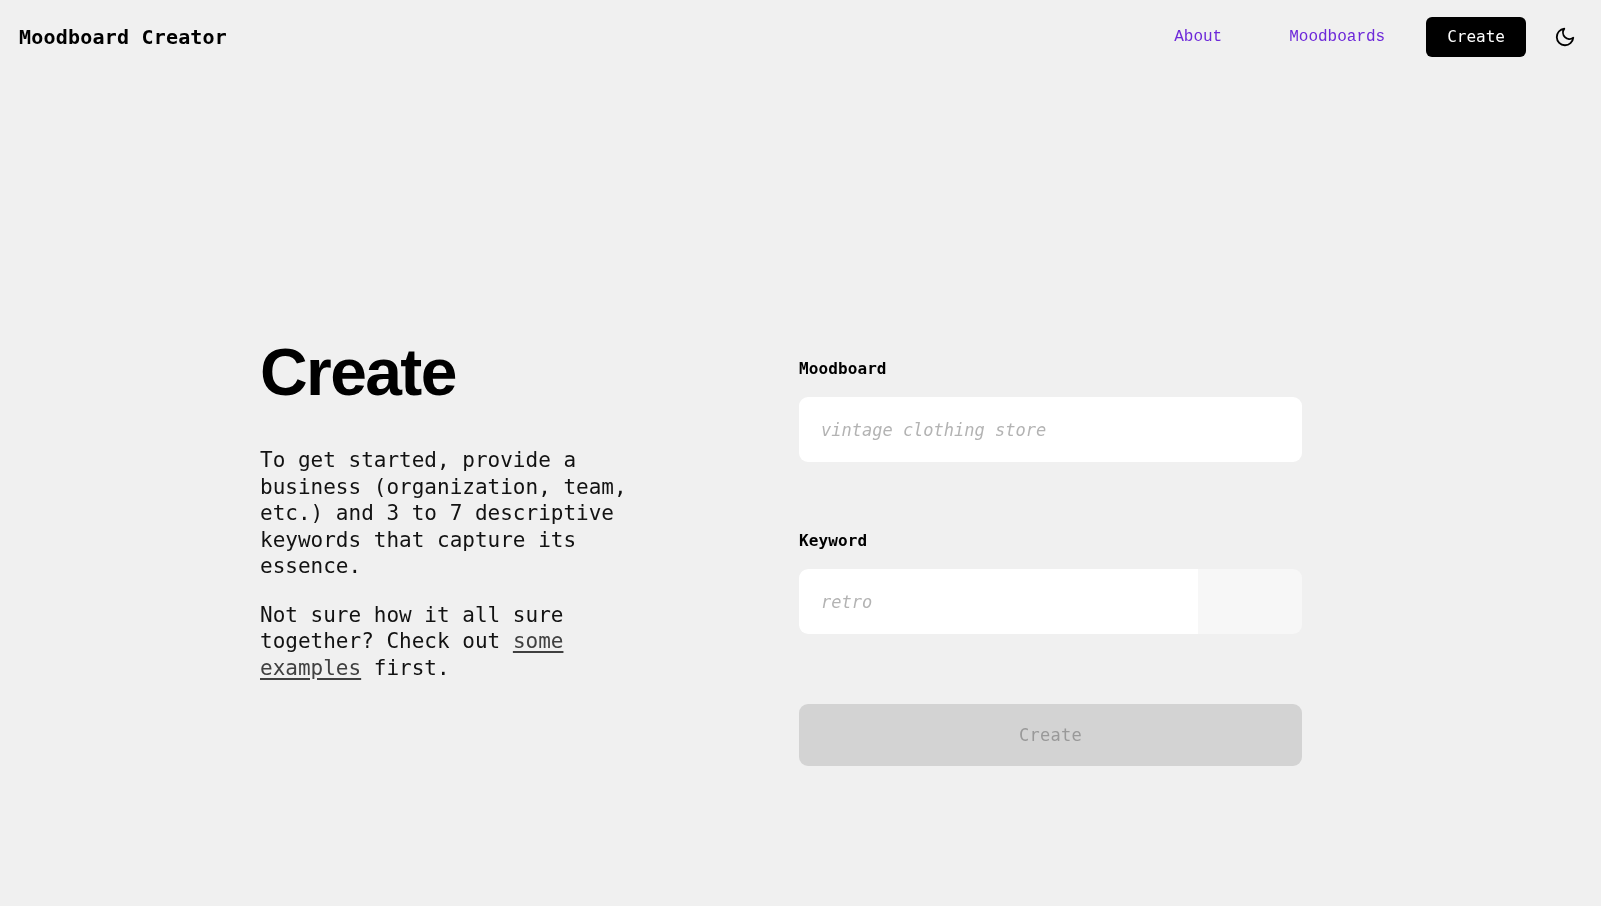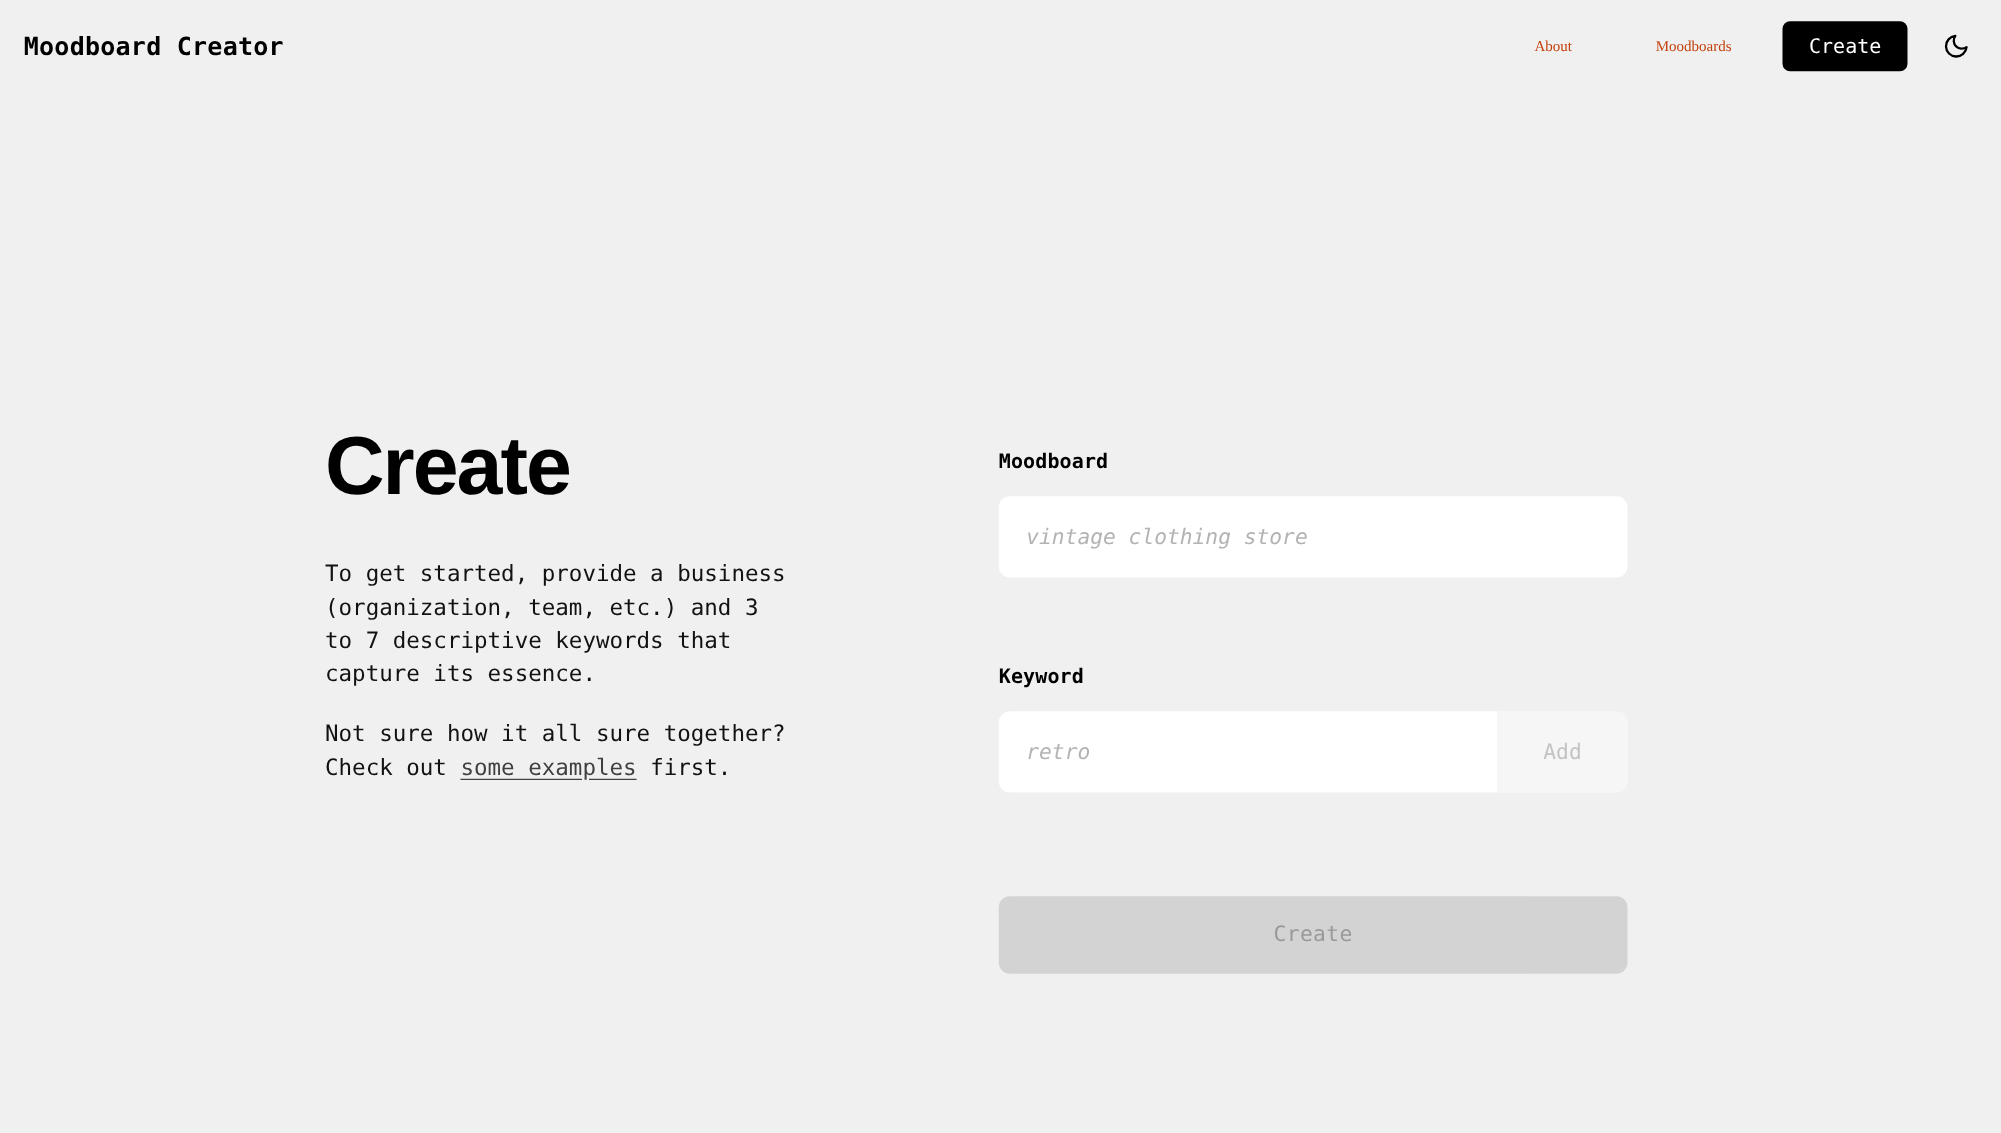--- a/index.html
+++ b/index.html
@@ -36,23 +36,23 @@
     white-space: nowrap;
     cursor: pointer;
     user-select: none;
   }
   .nav {
     display: flex;
     align-items: center;
     gap: 0;
   }
   .nav-link {
-    font-family: Liberation Serif, serif;
-    font-size: 12px;
-    color: #c2410c;
+    font-family: Liberation Mono, monospace;
+    font-size: 16px;
+    color: #6d28d9;
     text-decoration: none;
     padding: 8px 10px;
     margin: 0 31px 0 0;
     white-space: nowrap;
     cursor: pointer;
   }
   .nav-link:first-child { margin-right: 47px; }
   .nav-cta {
     font-family: "DejaVu Sans Mono", "Liberation Mono", monospace;
     font-size: 16px;
@@ -92,21 +92,21 @@
     font-family: "Liberation Sans", "DejaVu Sans", sans-serif;
     font-size: 66px;
     font-weight: 700;
     letter-spacing: -1.6px;
     line-height: 1;
     margin: 0 0 42px 0;
     color: #000;
   }
   .intro-para {
     font-family: "DejaVu Sans Mono", "Liberation Mono", monospace;
-    font-size: 18px;
+    font-size: 21px;
     line-height: 26.5px;
     color: #121212;
     margin: 16px 0 22px 0;
     max-width: 376px;
   }
   .intro-para:last-child { margin-bottom: 0; }
   .inline-link {
     color: #404040;
     text-decoration: underline;
     text-underline-offset: 3px;
@@ -161,21 +161,21 @@
   .add-button {
     flex: 1;
     background: #f6f6f6;
     border: none;
     border-radius: 0 9px 9px 0;
     font-family: "DejaVu Sans Mono", "Liberation Mono", monospace;
     font-size: 17px;
     color: #c3c3c3;
     cursor: default;
   }
-  .keyword-block { margin-bottom: 16px; }
+  .keyword-block { margin-bottom: 3px; }
   .submit-button {
     margin-top: 67px;
     width: 503px;
     height: 62px;
     background: #d3d3d3;
     border: none;
     border-radius: 9px;
     font-family: "DejaVu Sans Mono", "Liberation Mono", monospace;
     font-size: 17px;
     color: #999999;
@@ -215,21 +215,20 @@
 
     <div class="field-group">
       <label class="field-label">Moodboard</label>
       <input class="text-input" type="text" placeholder="vintage clothing store" style="">
     </div>
 
     <div class="field-group keyword-block" style="margin-top:69px;">
       <label class="field-label">Keyword</label>
       <div class="keyword-row">
         <input class="text-input" type="text" placeholder="retro" style="">
-        <button class="add-button">Add</button>
       </div>
     </div>
 
     <button class="submit-button">Create</button>
 
   </section>
 
 </main>
 
 </body></html>

